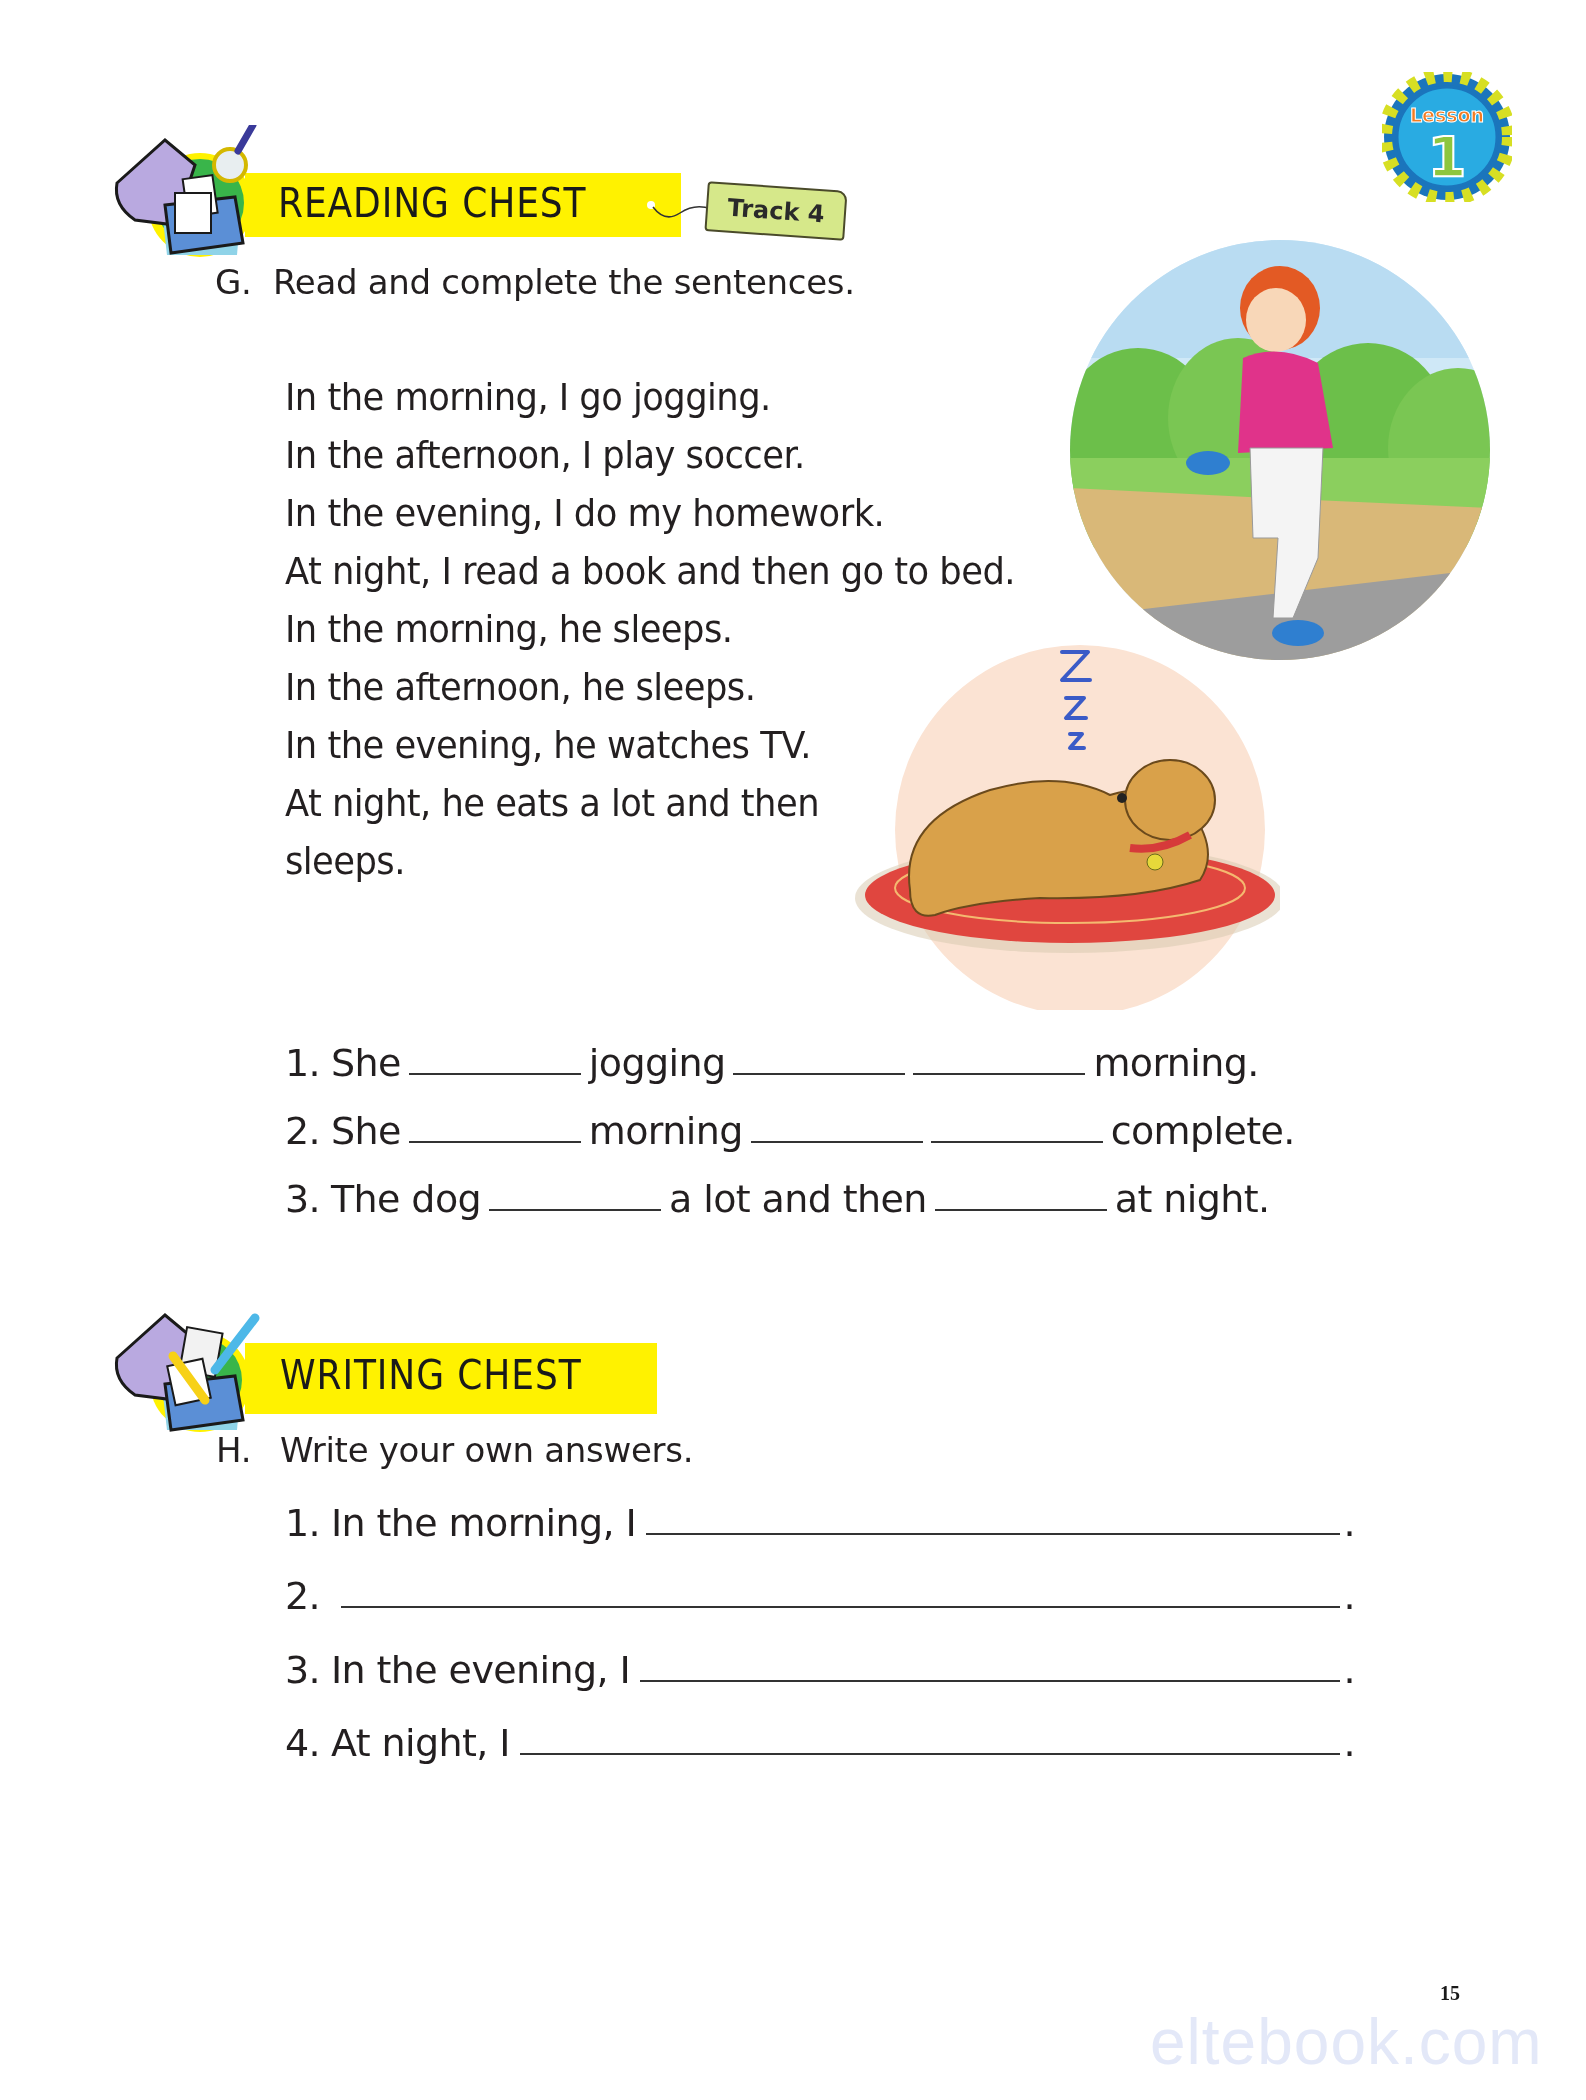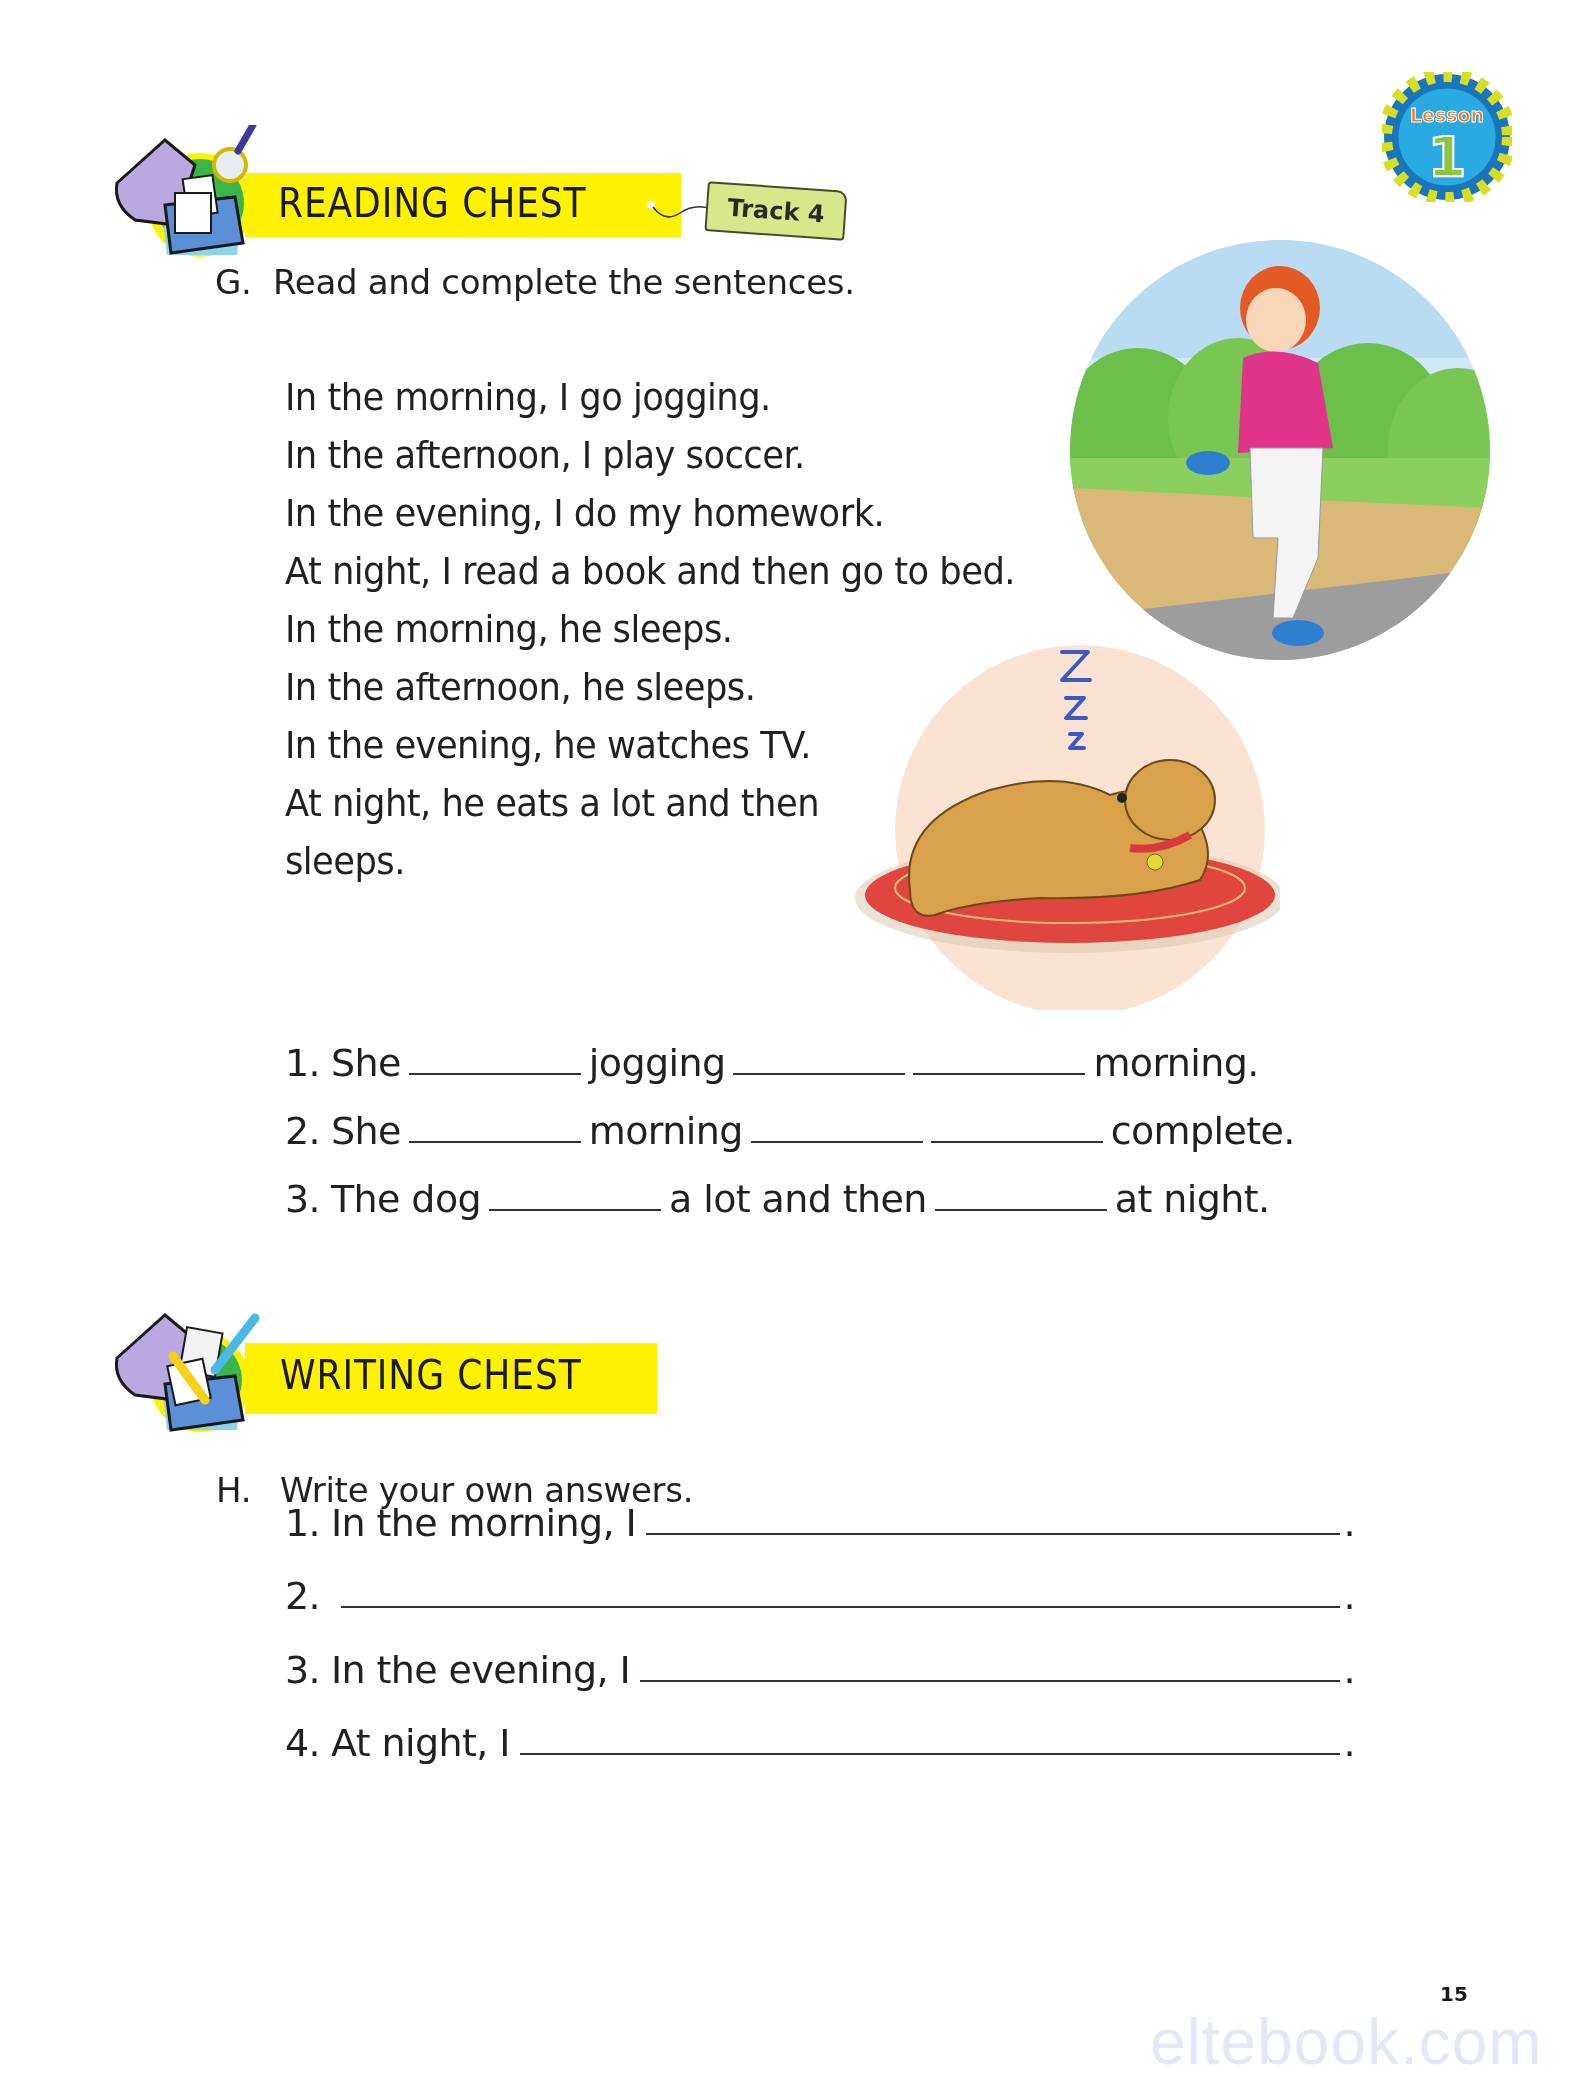--- a/index.html
+++ b/index.html
@@ -26,21 +26,21 @@
 
   .ex-line { font-size:38px; white-space:nowrap; display:flex; align-items:flex-end; height:60px; letter-spacing:-0.6px; }
   .ex-line .num { display:inline-block; width:46px; }
   .blank { display:inline-block; border-bottom:2px solid #333; height:1px; margin:0 8px 10px 8px; }
 
   .write-line { font-size:38px; white-space:nowrap; display:flex; align-items:flex-end; height:60px; letter-spacing:-0.6px; }
   .write-line .num { display:inline-block; width:46px; }
   .write-blank { flex:1; border-bottom:2px solid #333; margin:0 4px 10px 10px; height:1px; }
   .write-dot { font-size:38px; }
 
-  .page-num { left:1440px; top:1982px; font-size:20px; font-weight:bold; color:#1a1a1a; }
+  .page-num { left:1440px; top:1982px; font-size:20px; font-weight:bold; color:#1a1a1a;font-family:Liberation Serif, serif; }
   .watermark { left:1150px; top:2005px; font-family:"Liberation Sans", sans-serif; font-size:64px; color:#e3e8f8; letter-spacing:1px; }
 </style>
 </head>
 <body>
 
 <div class="abs lesson-badge">
   <svg width="130" height="130" viewBox="0 0 130 130">
     <defs>
       <pattern id="stripes" patternUnits="userSpaceOnUse" width="12" height="12" patternTransform="rotate(0)">
         <rect width="6" height="12" fill="#1b75bc"></rect>
@@ -185,21 +185,21 @@
     <path d="M12 58 L60 15 L90 40 L70 100 L30 95 Q8 80 12 58 Z" fill="#b9a9e0" stroke="#1a1a1a" stroke-width="3"></path>
     <path d="M60 84 L130 76 L138 120 L66 130 Z" fill="#5b8fd6" stroke="#1a1a1a" stroke-width="3"></path>
     <rect x="78" y="30" width="36" height="44" fill="#f2f2f2" stroke="#1a1a1a" stroke-width="2" transform="rotate(10 96 52)"></rect>
     <rect x="66" y="62" width="36" height="40" fill="#fff" stroke="#1a1a1a" stroke-width="2" transform="rotate(-12 84 82)"></rect>
     <line x1="68" y1="56" x2="100" y2="100" stroke="#f7d117" stroke-width="9" stroke-linecap="round"></line>
     <line x1="110" y1="70" x2="150" y2="18" stroke="#4db8e8" stroke-width="9" stroke-linecap="round"></line>
   </svg>
 </div>
 <div class="abs banner-title" style="left:280px; top:1352px;">WRITING CHEST</div>
 
-<div class="abs heading" style="left:216px; top:1430px;margin-top:40px;">
+<div class="abs heading" style="left:216px; top:1430px;">
   <span class="letter" style="width:64px;">H.</span><span>Write your own answers.</span>
 </div>
 
 <div class="abs" style="left:285px; top:1485px; width:1070px;">
   <div class="write-line" style="height:60px;">
     <span class="num">1.</span>
     <span>In the morning, I</span>
     <span class="write-blank"></span>
     <span class="write-dot">.</span>
   </div>

